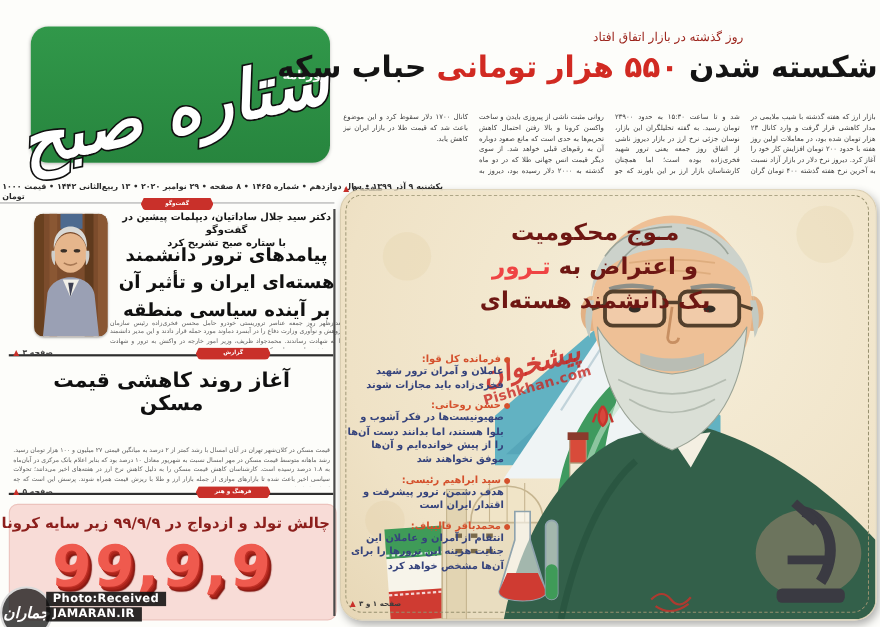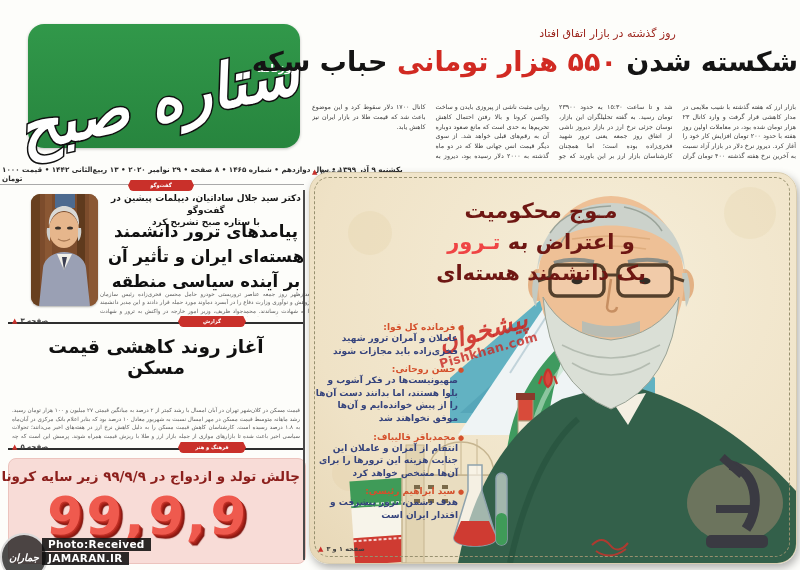--- a/index.html
+++ b/index.html
@@ -64,21 +64,21 @@
   .corona-title{left:12px;top:468px;width:288px;text-align:center;font-size:13.5px;font-weight:bold;
      color:#8c1f1c;white-space:nowrap;}
   .corona-number{left:0;top:486px;width:296px;text-align:center;font-size:52px;font-weight:800;
      color:#ef5a4e;letter-spacing:3px;transform:skewX(-4deg);
      text-shadow:1px 1px 0 #c23127,2px 2px 0 #ab241b,3px 3px 0 #961c14,4px 4px 1px #7e140e;}
 
   
   .wm-circle{left:0px;top:533px;width:44px;height:44px;border-radius:50%;z-index:6;
      background:rgba(25,25,25,.78);border:2px solid rgba(255,255,255,.8);
      display:flex;align-items:center;justify-content:center;}
-  .wm-logo{color:#fff;font-size:10px;font-weight:bold;font-family:"DejaVu Serif",serif;font-style:italic;}
+  .wm-logo{color:#fff;font-size:14px;font-weight:bold;font-family:"DejaVu Serif",serif;font-style:italic;}
   .wm-bar{background:rgba(15,15,15,.88);color:#fff;font-weight:bold;font-size:10.5px;
      padding:0 6px;line-height:13px;z-index:6;letter-spacing:.3px;}
   .wm-bar1{left:42px;top:538px;}
   .wm-bar2{left:42px;top:552px;}
 
   
   .vsep{left:303px;top:190px;width:1.5px;height:370px;background:#4a4a4a;}
 
   
   .illus-box{left:309px;top:172px;width:486px;height:390px;border-radius:20px;overflow:hidden;
@@ -295,26 +295,26 @@
   <div class="abs quotes rtl">
     <div class="quote">
       <div class="q-name">فرمانده کل قوا:</div>
       <div class="q-text">عاملان و آمران ترور شهید فخری‌زاده باید مجازات شوند</div>
     </div>
     <div class="quote">
       <div class="q-name">حسن روحانی:</div>
       <div class="q-text">صهیونیست‌ها در فکر آشوب و بلوا هستند، اما بدانند دست آن‌ها را از پیش خوانده‌ایم و آن‌ها موفق نخواهند شد</div>
     </div>
     <div class="quote">
+      <div class="q-name">سید ابراهیم رئیسی:</div>
+      <div class="q-text">هدف دشمن، ترور پیشرفت و اقتدار ایران است</div>
+    </div>
+    <div class="quote">
       <div class="q-name">محمدباقر قالیباف:</div>
       <div class="q-text">انتقام از آمران و عاملان این جنایت هزینه این ترورها را برای آن‌ها مشخص خواهد کرد</div>
-    </div>
-    <div class="quote">
-      <div class="q-name">سید ابراهیم رئیسی:</div>
-      <div class="q-text">هدف دشمن، ترور پیشرفت و اقتدار ایران است</div>
     </div>
   </div>
 
   <div class="abs pageref illus-pageref">
     <span class="up-icon"></span>
     <span class="rtl">صفحه ۱ و ۳</span>
   </div>
 
 </div>
 

